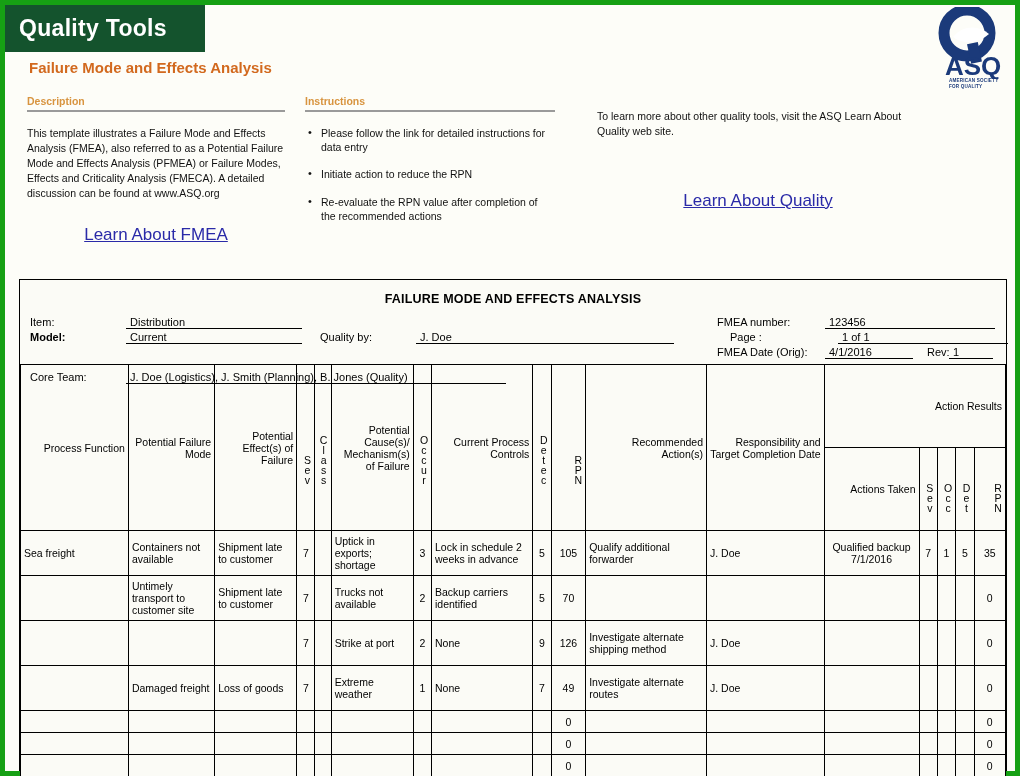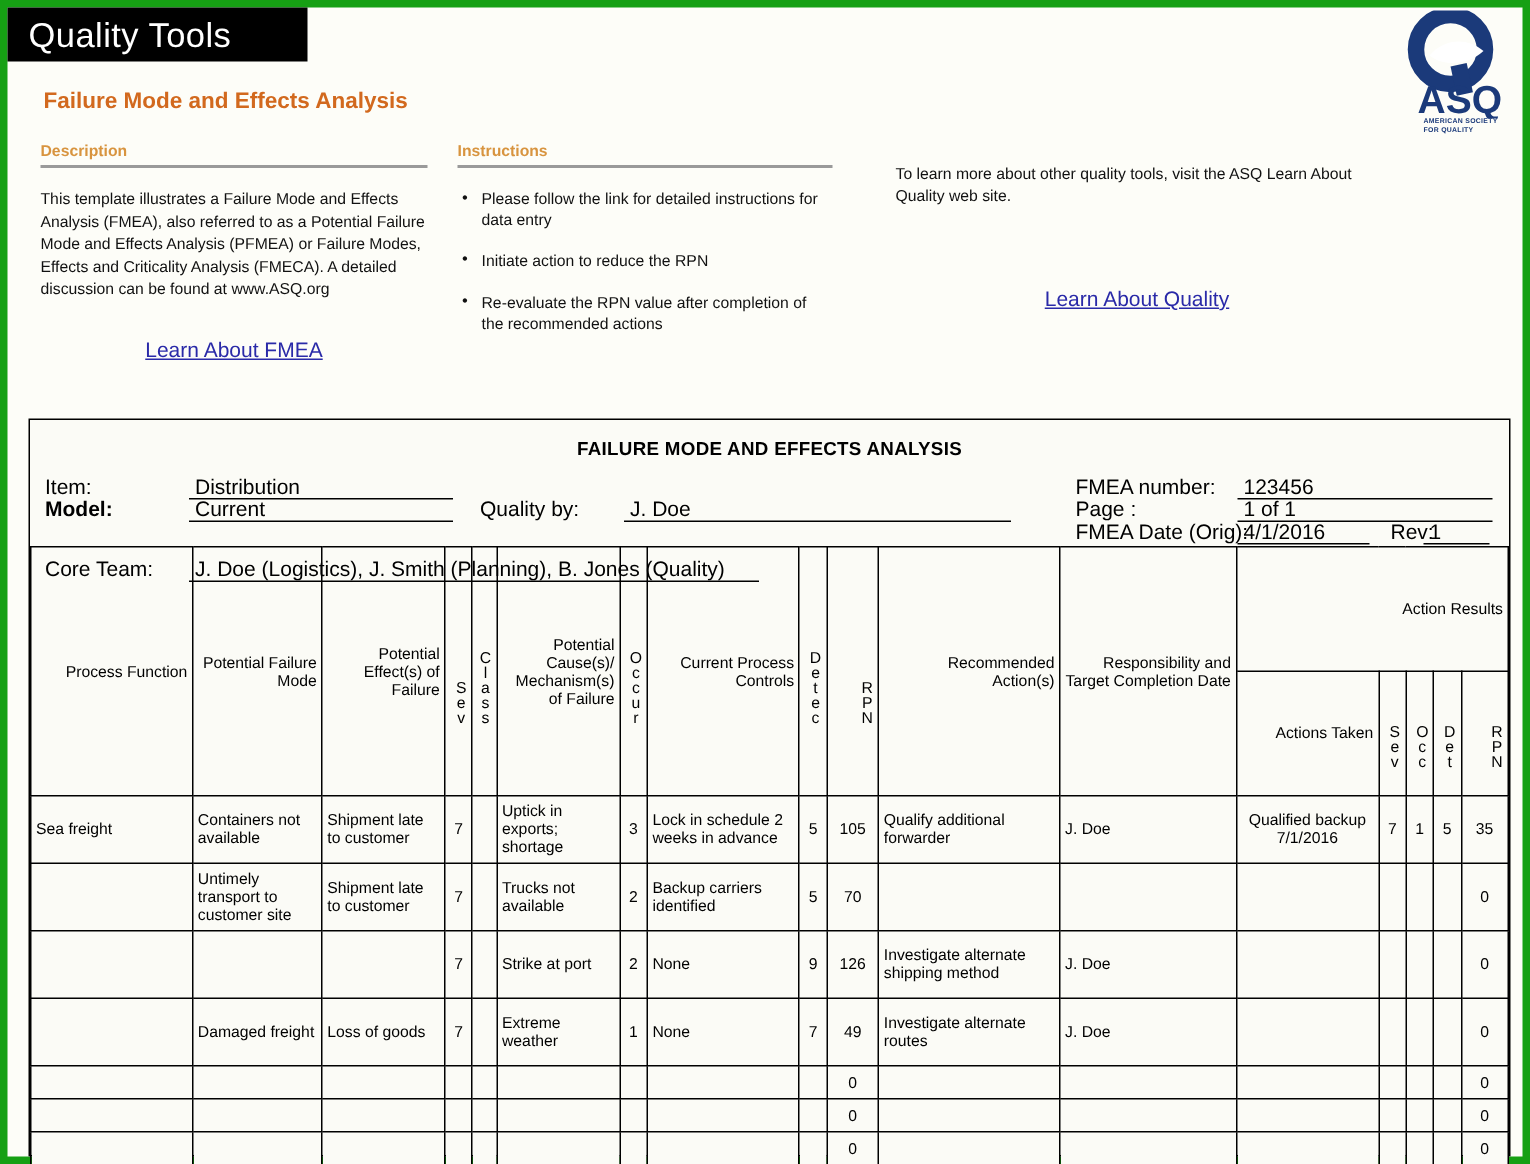--- a/index.html
+++ b/index.html
@@ -8,23 +8,23 @@
     background:#ffffff;
     font-family:"Liberation Sans","DejaVu Sans",sans-serif;
     color:#000;
   }
   .page{
     position:relative;width:1020px;height:776px;box-sizing:border-box;
     border:5px solid #16a014;background:#fdfdf8;
   }
   
   .banner{
-    position:absolute;left:0;top:0;width:200px;height:36px;
-    background:#000000;color:#ffffff;
-    font-size:23px;font-weight:normal;letter-spacing:.3px;
+    position:absolute;left:0;top:0;width:200px;height:47px;
+    background:#14532d;color:#ffffff;
+    font-size:23px;font-weight:bold;letter-spacing:.3px;
     display:flex;align-items:center;padding-left:14px;box-sizing:border-box;
   }
   
   .logo{position:absolute;right:8px;top:2px;width:84px;height:92px;}
   .logo svg{display:block;}
   .logo .tag{
     font-size:4.6px;font-weight:bold;color:#1b3a7a;letter-spacing:.2px;
     line-height:1.25;text-align:left;padding-left:26px;margin-top:-1px;
   }
   
@@ -42,35 +42,35 @@
     padding-bottom:3px;border-bottom:2.5px solid #9a9a9a;
   }
   .col-body{font-size:10.5px;line-height:1.42;color:#111;padding-top:14px;}
   ul.bullets{margin:0;padding-left:16px;list-style:none;}
   ul.bullets li{position:relative;margin-bottom:13px;line-height:1.35;}
   ul.bullets li:before{
     content:"\2022";position:absolute;left:-13px;top:-1px;font-size:11px;
   }
   .link{
     display:block;text-align:center;margin-top:14px;
-    font-size:14px;color:#2a2aa8;text-decoration:underline;cursor:pointer;
+    font-size:17px;color:#2a2aa8;text-decoration:underline;cursor:pointer;
   }
   .col3 .link{margin-top:52px;}
   .col1 .link{margin-top:24px;}
   
   .sheet{
     position:absolute;left:14px;top:274px;width:988px;height:492px;
     border:1.5px solid #000;box-sizing:border-box;background:#fbfbf6;
   }
   .sheet-title{
     text-align:center;font-size:12.5px;font-weight:bold;
     padding-top:12px;letter-spacing:.2px;
   }
   
-  .info{position:relative;height:48px;margin-top:10px;font-size:14px;}
+  .info{position:relative;height:48px;margin-top:10px;font-size:11px;}
   .ifield{position:absolute;white-space:nowrap;}
   .ilabel{display:inline-block;}
   .ival{
     display:inline-block;border-bottom:1px solid #000;
     padding-left:4px;box-sizing:border-box;
   }
   
   table.fmea{
     border-collapse:collapse;width:100%;table-layout:fixed;
     font-size:10.5px;
@@ -150,21 +150,21 @@
       <div class="ifield" style="left:10px;top:30px;margin-top:25px;">
         <span class="ilabel" style="width:96px;">Core Team:</span><span class="ival" style="width:380px;">J. Doe (Logistics), J. Smith (Planning), B. Jones (Quality)</span>
       </div>
       <div class="ifield" style="left:300px;top:15px;">
         <span class="ilabel" style="width:96px;">Quality by:</span><span class="ival" style="width:258px;">J. Doe</span>
       </div>
       <div class="ifield" style="left:697px;top:0px;">
         <span class="ilabel" style="width:108px;">FMEA number:</span><span class="ival" style="width:170px;">123456</span>
       </div>
       <div class="ifield" style="left:697px;top:15px;">
-        <span class="ilabel" style="width:108px;">Page :</span><span class="ival" style="width:170px;">1 of 1</span>
+        <span class="ilabel" style="width:108px;margin-left:13px;">Page :</span><span class="ival" style="width:170px;">1 of 1</span>
       </div>
       <div class="ifield" style="left:697px;top:30px;">
         <span class="ilabel" style="width:108px;">FMEA Date (Orig):</span><span class="ival" style="width:88px;">4/1/2016</span><span class="ival" style="width:36px;border:none;padding-left:14px;">Rev:</span><span class="ival" style="width:44px;">1</span>
       </div>
     </div>
 
     <table class="fmea">
       <colgroup>
         <col style="width:100px">
           <col style="width:80px">

